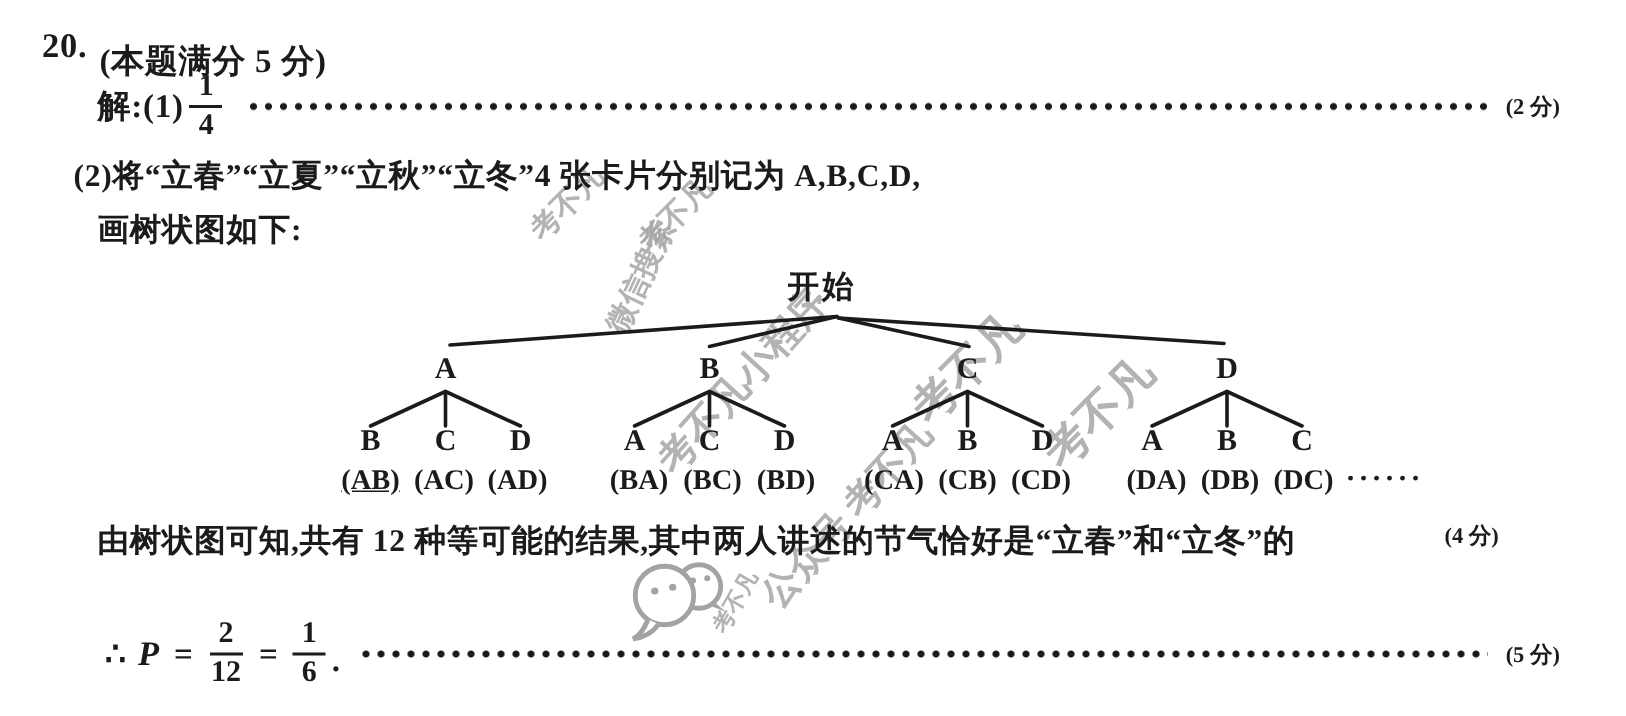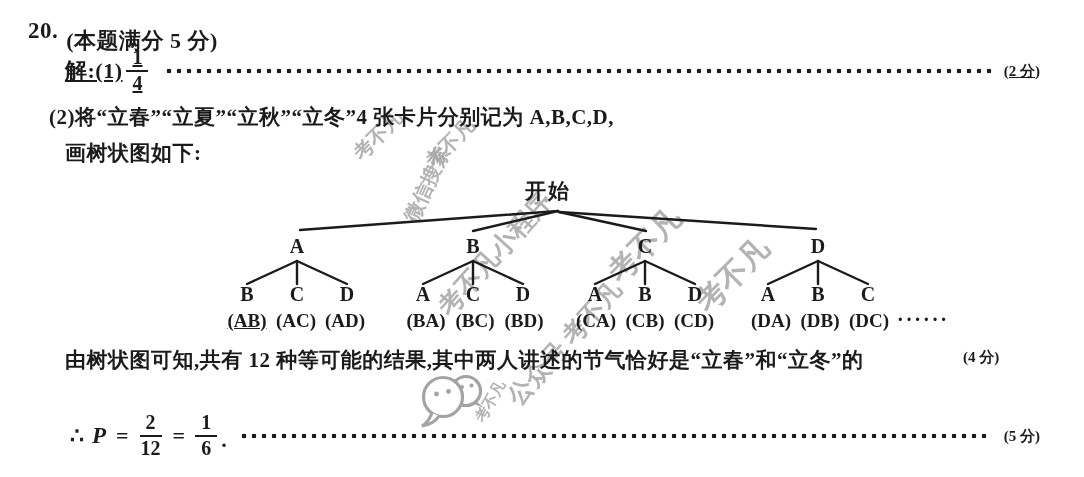--- a/index.html
+++ b/index.html
@@ -80,21 +80,21 @@
       <line x1="818" y1="263" x2="818" y2="284"></line>
       <line x1="818" y1="261" x2="868" y2="284"></line>
     </g>
   </svg>
 
   <div class="abs row-flex" style="left:28px;top:6px;">
     <span class="cnline" style="font-size:23px;margin-right:8px;">20.</span>
     <span class="cnline" style="font-size:22px;margin-top:20px;">(本题满分 5 分)</span>
   </div>
 
-  <div class="abs row-flex" style="left:65px;top:40px;right:44px;height:62px;text-decoration:underline;">
+  <div class="abs row-flex" style="left:65px;top:40px;right:44px;height:62px;">
     <span class="cnline" style="font-size:22px;">解:(1)</span>
     <span class="frac">
       <span class="num">1</span>
       <span class="den">4</span>
     </span>
     <span class="leader"></span>
     <span class="score">(2 分)</span>
   </div>
 
   <div class="abs cnline" style="left:49px;top:103px;text-align:right;">(2)将“立春”“立夏”“立秋”“立冬”4 张卡片分别记为 A,B,C,D,</div>

